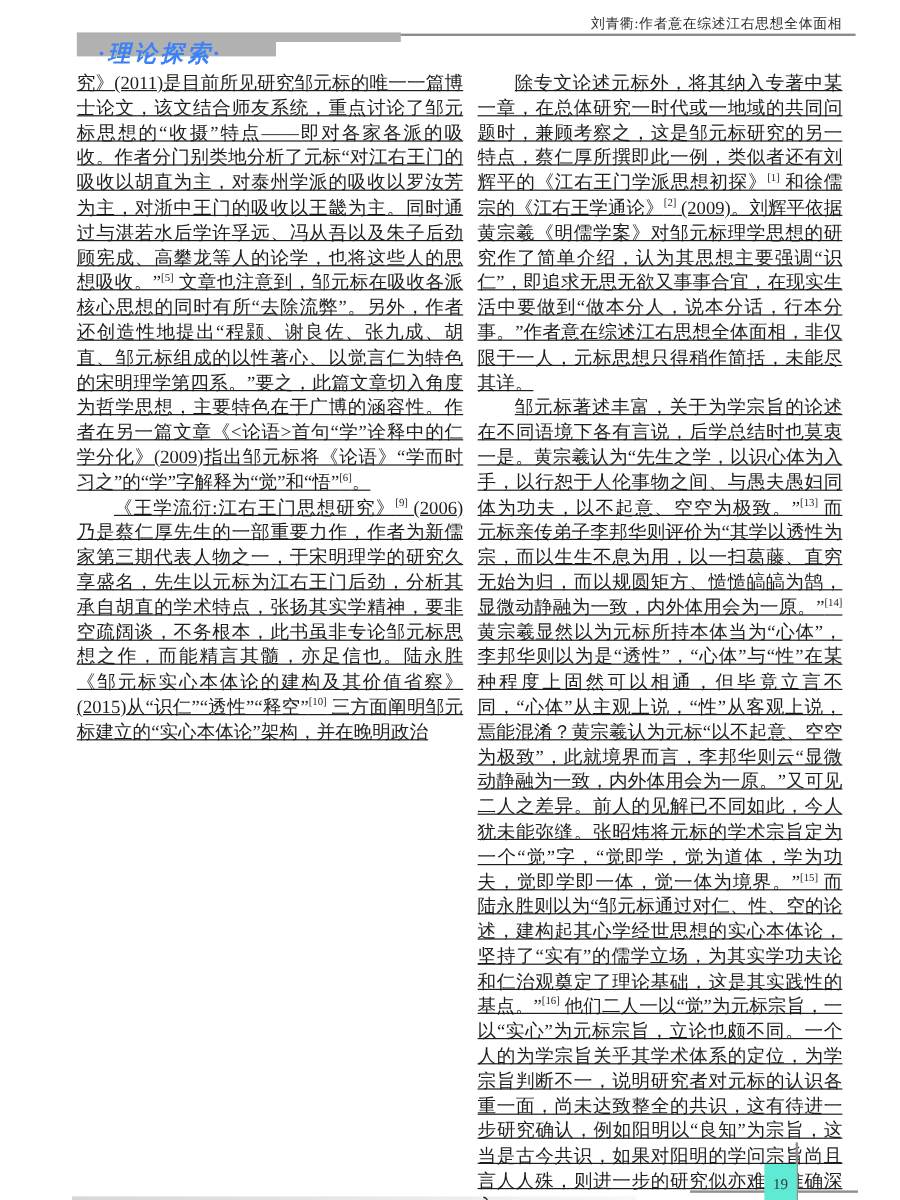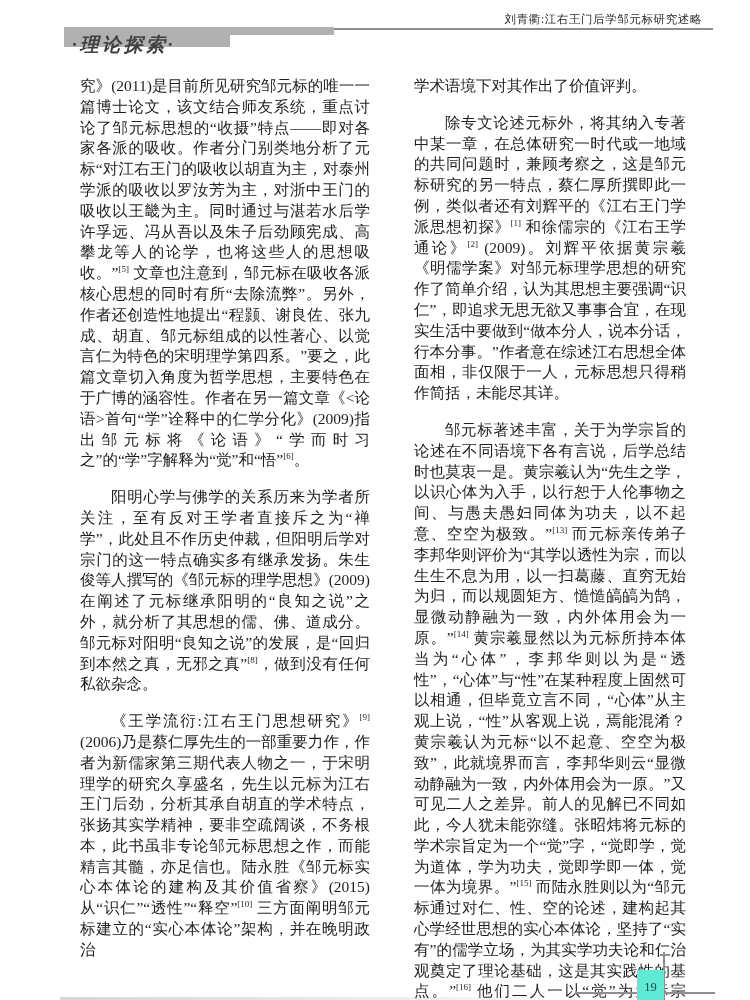--- a/index.html
+++ b/index.html
@@ -21,37 +21,38 @@
   }
   .banner-bar {
     position:absolute; top:27px; left:64px; width:166px; height:20px;
     background:#b1b1b1;
   }
   .banner-thin {
     position:absolute; top:27px; left:230px; width:104px; height:8px;
     background:#b1b1b1;
   }
   .banner-text {
-    position:absolute; top:32px; left:72px;
+    position:absolute; top:32px; left:82px;
     font-size:19px; font-style:italic; font-weight:bold;
-    letter-spacing:3px; color:#404040;
+    letter-spacing:3px; color:#3b82f6;
   }
   .columns {
     position:absolute; top:60px; left:64px; width:638px;
     display:flex; gap:12px;
   }
   .col { text-align:justify; }
   .col-left  { width:322px; }
   .col-right { width:304px; }
   .para {
-    margin:16px;
+    margin:0;
     font-size:15.5px;
     line-height:20.8px;
     text-indent:2em;
     text-align:justify;
+    text-decoration:underline;
   }
   .noindent { text-indent:0; }
   .para sup {
     font-size:9px; line-height:0; vertical-align:super; letter-spacing:0;
   }
   .footer-hline {
     position:absolute; top:992px; left:575px; width:140px; height:2px;
     background:#8f8f8f;
   }
   .footer-vline {
@@ -65,34 +66,32 @@
     display:flex; align-items:center; justify-content:center;
   }
   .bottom-smudge {
     position:absolute; bottom:0; left:60px; width:470px; height:3px;
     background:linear-gradient(to right, rgba(110,110,110,.28), rgba(110,110,110,.05));
   }
 </style>
 </head>
 <body>
 
-<div class="running-head">刘青衢:江右王门后学邹元标研究述略</div>
+<div class="running-head">刘青衢:作者意在综述江右思想全体面相</div>
 <div class="head-rule"></div>
 <div class="banner-bar"></div>
 <div class="banner-thin"></div>
 <div class="banner-text">·理论探索·</div>
 
 <div class="columns">
   <div class="col col-left">
       <p class="para noindent">究》(2011)是目前所见研究邹元标的唯一一篇博士论文，该文结合师友系统，重点讨论了邹元标思想的“收摄”特点——即对各家各派的吸收。作者分门别类地分析了元标“对江右王门的吸收以胡直为主，对泰州学派的吸收以罗汝芳为主，对浙中王门的吸收以王畿为主。同时通过与湛若水后学许孚远、冯从吾以及朱子后劲顾宪成、高攀龙等人的论学，也将这些人的思想吸收。”<sup>[5]</sup> 文章也注意到，邹元标在吸收各派核心思想的同时有所“去除流弊”。另外，作者还创造性地提出“程颢、谢良佐、张九成、胡直、邹元标组成的以性著心、以觉言仁为特色的宋明理学第四系。”要之，此篇文章切入角度为哲学思想，主要特色在于广博的涵容性。作者在另一篇文章《&lt;论语&gt;首句“学”诠释中的仁学分化》(2009)指出邹元标将《论语》“学而时习之”的“学”字解释为“觉”和“悟”<sup>[6]</sup>。</p>
-      <p class="para">阳明心学与佛学的关系历来为学者所关注，至有反对王学者直接斥之为“禅学”，此处且不作历史仲裁，但阳明后学对宗门的这一特点确实多有继承发扬。朱生俊等人撰写的《邹元标的理学思想》(2009)在阐述了元标继承阳明的“良知之说”之外，就分析了其思想的儒、佛、道成分。邹元标对阳明“良知之说”的发展，是“回归到本然之真，无邪之真”<sup>[8]</sup>，做到没有任何私欲杂念。</p>
       <p class="para">《王学流衍:江右王门思想研究》<sup>[9]</sup> (2006)乃是蔡仁厚先生的一部重要力作，作者为新儒家第三期代表人物之一，于宋明理学的研究久享盛名，先生以元标为江右王门后劲，分析其承自胡直的学术特点，张扬其实学精神，要非空疏阔谈，不务根本，此书虽非专论邹元标思想之作，而能精言其髓，亦足信也。陆永胜《邹元标实心本体论的建构及其价值省察》(2015)从“识仁”“透性”“释空”<sup>[10]</sup> 三方面阐明邹元标建立的“实心本体论”架构，并在晚明政治</p>
     </div>
   <div class="col col-right">
-      <p class="para noindent">学术语境下对其作出了价值评判。</p>
       <p class="para">除专文论述元标外，将其纳入专著中某一章，在总体研究一时代或一地域的共同问题时，兼顾考察之，这是邹元标研究的另一特点，蔡仁厚所撰即此一例，类似者还有刘辉平的《江右王门学派思想初探》<sup>[1]</sup> 和徐儒宗的《江右王学通论》<sup>[2]</sup> (2009)。刘辉平依据黄宗羲《明儒学案》对邹元标理学思想的研究作了简单介绍，认为其思想主要强调“识仁”，即追求无思无欲又事事合宜，在现实生活中要做到“做本分人，说本分话，行本分事。”作者意在综述江右思想全体面相，非仅限于一人，元标思想只得稍作简括，未能尽其详。</p>
       <p class="para">邹元标著述丰富，关于为学宗旨的论述在不同语境下各有言说，后学总结时也莫衷一是。黄宗羲认为“先生之学，以识心体为入手，以行恕于人伦事物之间、与愚夫愚妇同体为功夫，以不起意、空空为极致。”<sup>[13]</sup> 而元标亲传弟子李邦华则评价为“其学以透性为宗，而以生生不息为用，以一扫葛藤、直穷无始为归，而以规圆矩方、慥慥皜皜为鹄，显微动静融为一致，内外体用会为一原。”<sup>[14]</sup> 黄宗羲显然以为元标所持本体当为“心体”，李邦华则以为是“透性”，“心体”与“性”在某种程度上固然可以相通，但毕竟立言不同，“心体”从主观上说，“性”从客观上说，焉能混淆？黄宗羲认为元标“以不起意、空空为极致”，此就境界而言，李邦华则云“显微动静融为一致，内外体用会为一原。”又可见二人之差异。前人的见解已不同如此，今人犹未能弥缝。张昭炜将元标的学术宗旨定为一个“觉”字，“觉即学，觉为道体，学为功夫，觉即学即一体，觉一体为境界。”<sup>[15]</sup> 而陆永胜则以为“邹元标通过对仁、性、空的论述，建构起其心学经世思想的实心本体论，坚持了“实有”的儒学立场，为其实学功夫论和仁治观奠定了理论基础，这是其实践性的基点。”<sup>[16]</sup> 他们二人一以“觉”为元标宗旨，一以“实心”为元标宗旨，立论也颇不同。一个人的为学宗旨关乎其学术体系的定位，为学宗旨判断不一，说明研究者对元标的认识各重一面，尚未达致整全的共识，这有待进一步研究确认，例如阳明以“良知”为宗旨，这当是古今共识，如果对阳明的学问宗旨尚且言人人殊，则进一步的研究似亦难以准确深入。</p>
     </div>
 </div>
 
 <div class="footer-hline"></div>
 <div class="footer-vline"></div>
 <div class="page-num">19</div>
 <div class="bottom-smudge"></div>
 

